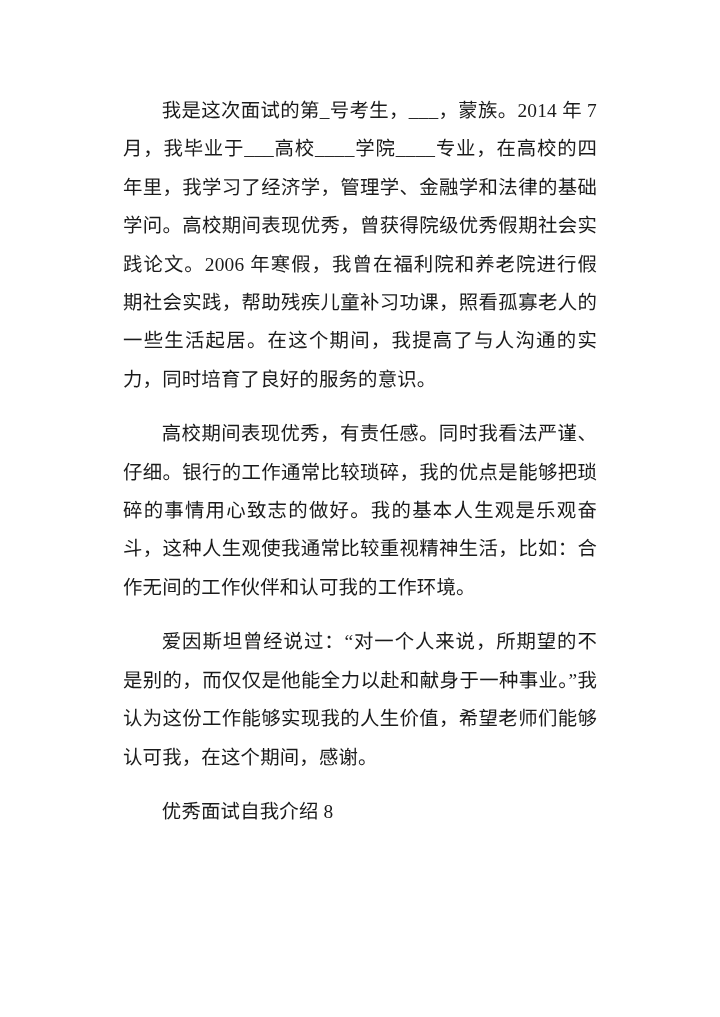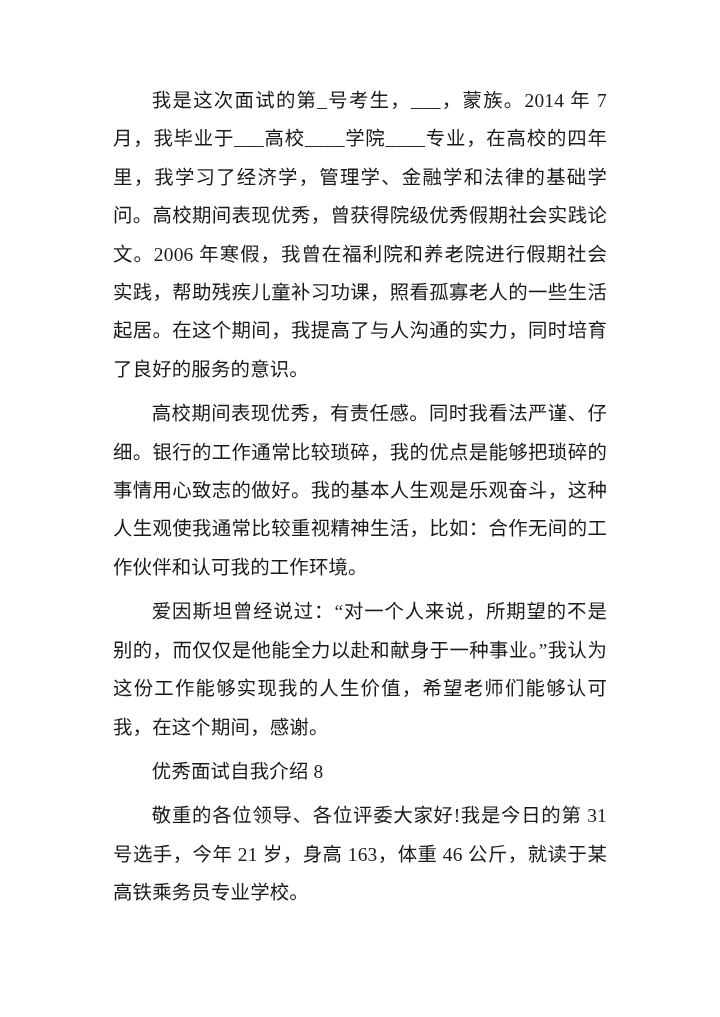--- a/index.html
+++ b/index.html
@@ -24,29 +24,28 @@
     top: 76px;
     width: 506px;
     color: #1a1a1a;
     font-family: "Liberation Serif", "DejaVu Serif", serif;
     font-size: 19.4px;
     line-height: 38.4px;
     text-align: justify;
     letter-spacing: 0.2px;
   }
   .doc p {
-    margin: 6px;
+    margin: 16px;
     padding: 0;
     text-indent: 2em;
   }
 </style>
 </head>
 <body>
 
 <div class="page">
   <div class="doc">
     <p>我是这次面试的第_号考生，___，蒙族。2014 年 7 月，我毕业于___高校____学院____专业，在高校的四年里，我学习了经济学，管理学、金融学和法律的基础学问。高校期间表现优秀，曾获得院级优秀假期社会实践论文。2006 年寒假，我曾在福利院和养老院进行假期社会实践，帮助残疾儿童补习功课，照看孤寡老人的一些生活起居。在这个期间，我提高了与人沟通的实力，同时培育了良好的服务的意识。</p>
     <p>高校期间表现优秀，有责任感。同时我看法严谨、仔细。银行的工作通常比较琐碎，我的优点是能够把琐碎的事情用心致志的做好。我的基本人生观是乐观奋斗，这种人生观使我通常比较重视精神生活，比如：合作无间的工作伙伴和认可我的工作环境。</p>
     <p>爱因斯坦曾经说过：“对一个人来说，所期望的不是别的，而仅仅是他能全力以赴和献身于一种事业。”我认为这份工作能够实现我的人生价值，希望老师们能够认可我，在这个期间，感谢。</p>
     <p>优秀面试自我介绍 8</p>
-    <p>敬重的各位领导、各位评委大家好!我是今日的第 31 号选手，今年 21 岁，身高 163，体重 46 公斤，就读于某高铁乘务员专业学校。</p>
   </div>
 </div>
 
 </body></html>

